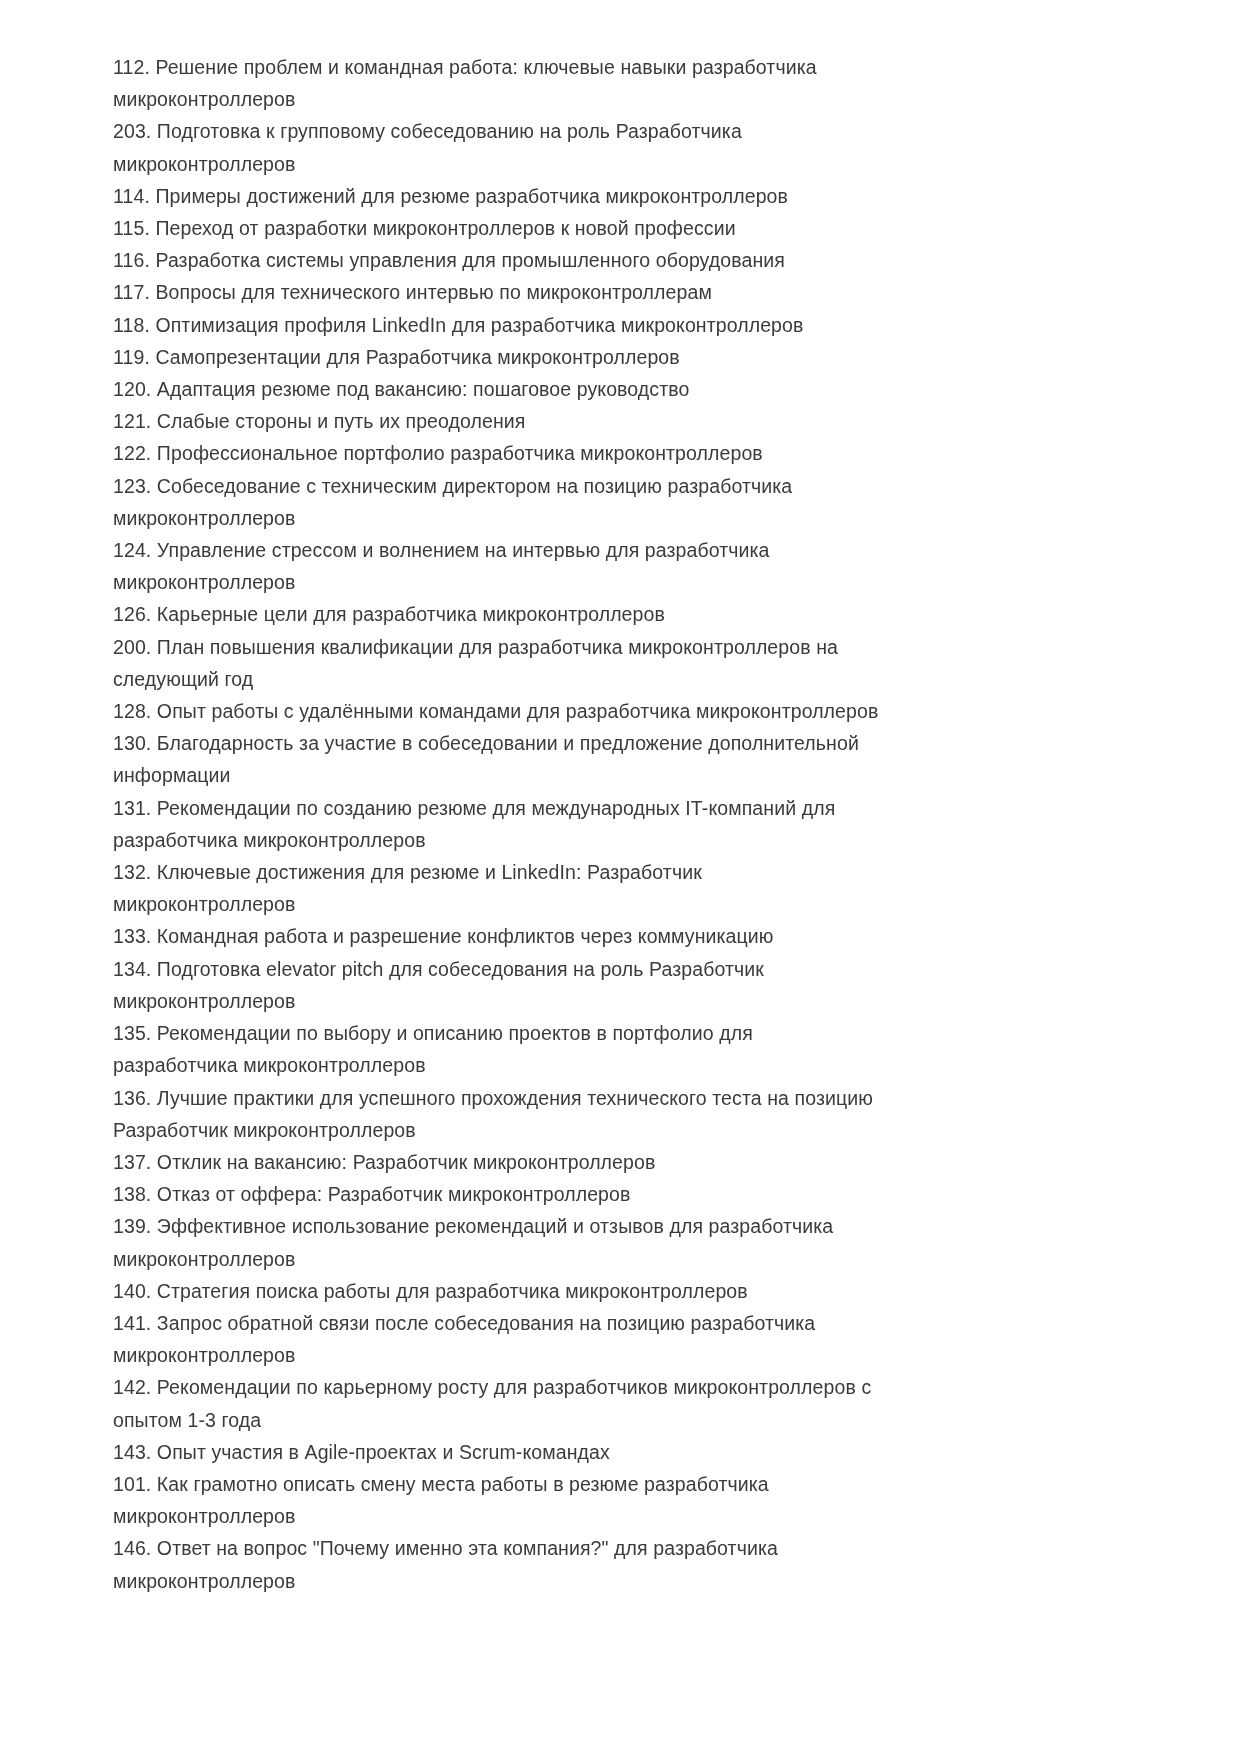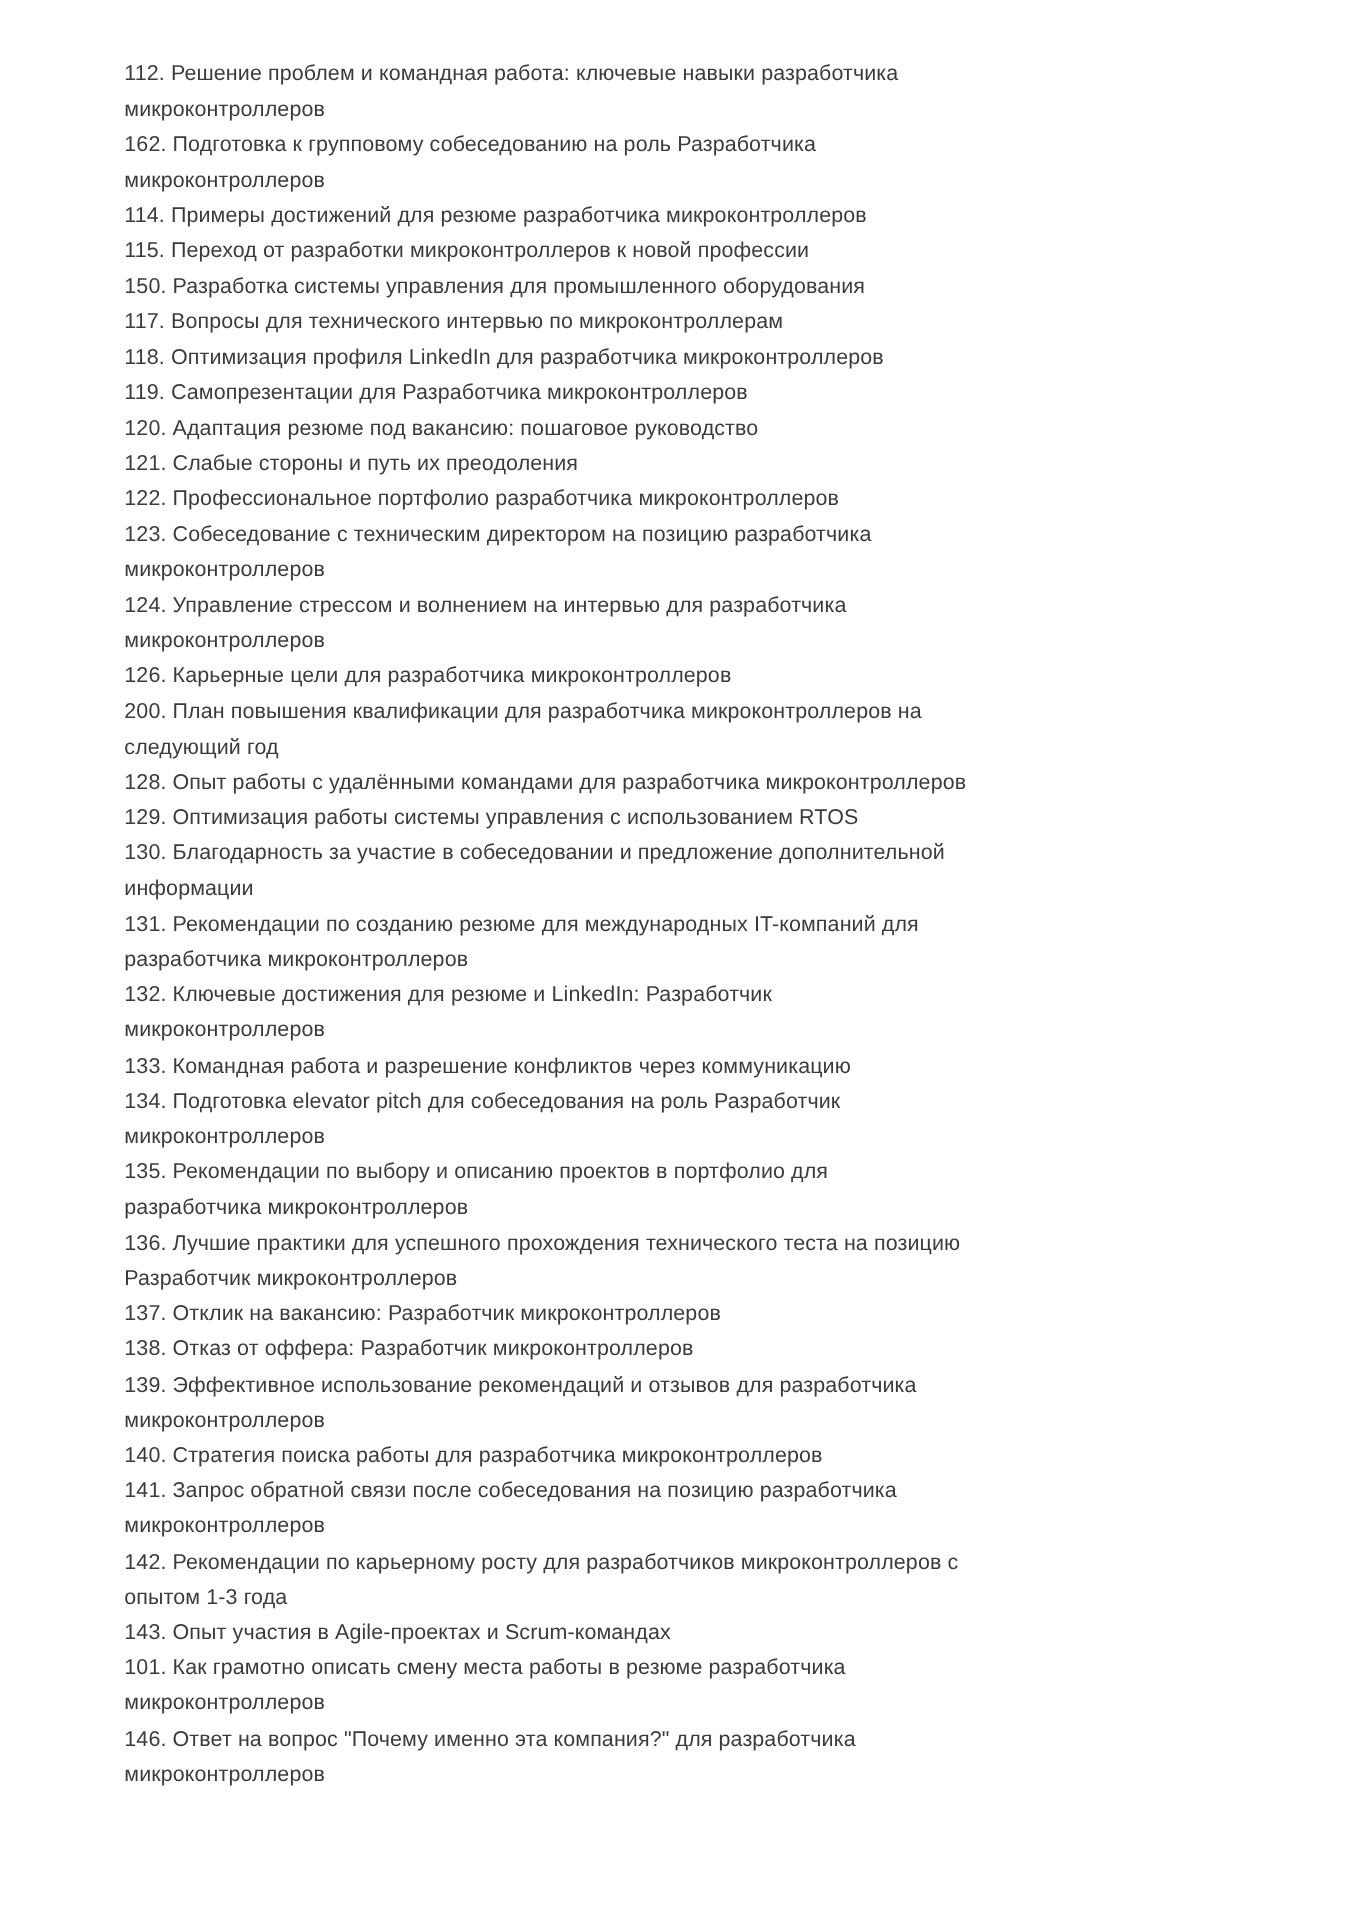--- a/index.html
+++ b/index.html
@@ -27,36 +27,35 @@
     margin: 0;
     padding: 0;
     word-wrap: break-word;
   }
 </style>
 </head>
 <body style="background: rgb(255, 255, 255);">
 
 <div class="page" style="background: rgb(255, 255, 255); color: rgb(59, 59, 59);">
   <p>112. Решение проблем и командная работа: ключевые навыки разработчика микроконтроллеров</p>
-  <p>162. Подготовка к групповому собеседованию на роль Разработчика микроконтроллеров</p>
+  <p>203. Подготовка к групповому собеседованию на роль Разработчика микроконтроллеров</p>
   <p>114. Примеры достижений для резюме разработчика микроконтроллеров</p>
   <p>115. Переход от разработки микроконтроллеров к новой профессии</p>
-  <p>150. Разработка системы управления для промышленного оборудования</p>
+  <p>116. Разработка системы управления для промышленного оборудования</p>
   <p>117. Вопросы для технического интервью по микроконтроллерам</p>
   <p>118. Оптимизация профиля LinkedIn для разработчика микроконтроллеров</p>
   <p>119. Самопрезентации для Разработчика микроконтроллеров</p>
   <p>120. Адаптация резюме под вакансию: пошаговое руководство</p>
   <p>121. Слабые стороны и путь их преодоления</p>
   <p>122. Профессиональное портфолио разработчика микроконтроллеров</p>
   <p>123. Собеседование с техническим директором на позицию разработчика микроконтроллеров</p>
   <p>124. Управление стрессом и волнением на интервью для разработчика микроконтроллеров</p>
   <p>126. Карьерные цели для разработчика микроконтроллеров</p>
   <p>200. План повышения квалификации для разработчика микроконтроллеров на следующий год</p>
   <p>128. Опыт работы с удалёнными командами для разработчика микроконтроллеров</p>
-  <p>129. Оптимизация работы системы управления с использованием RTOS</p>
   <p>130. Благодарность за участие в собеседовании и предложение дополнительной информации</p>
   <p>131. Рекомендации по созданию резюме для международных IT-компаний для разработчика микроконтроллеров</p>
   <p>132. Ключевые достижения для резюме и LinkedIn: Разработчик микроконтроллеров</p>
   <p>133. Командная работа и разрешение конфликтов через коммуникацию</p>
   <p>134. Подготовка elevator pitch для собеседования на роль Разработчик микроконтроллеров</p>
   <p>135. Рекомендации по выбору и описанию проектов в портфолио для разработчика микроконтроллеров</p>
   <p>136. Лучшие практики для успешного прохождения технического теста на позицию Разработчик микроконтроллеров</p>
   <p>137. Отклик на вакансию: Разработчик микроконтроллеров</p>
   <p>138. Отказ от оффера: Разработчик микроконтроллеров</p>
   <p>139. Эффективное использование рекомендаций и отзывов для разработчика микроконтроллеров</p>

